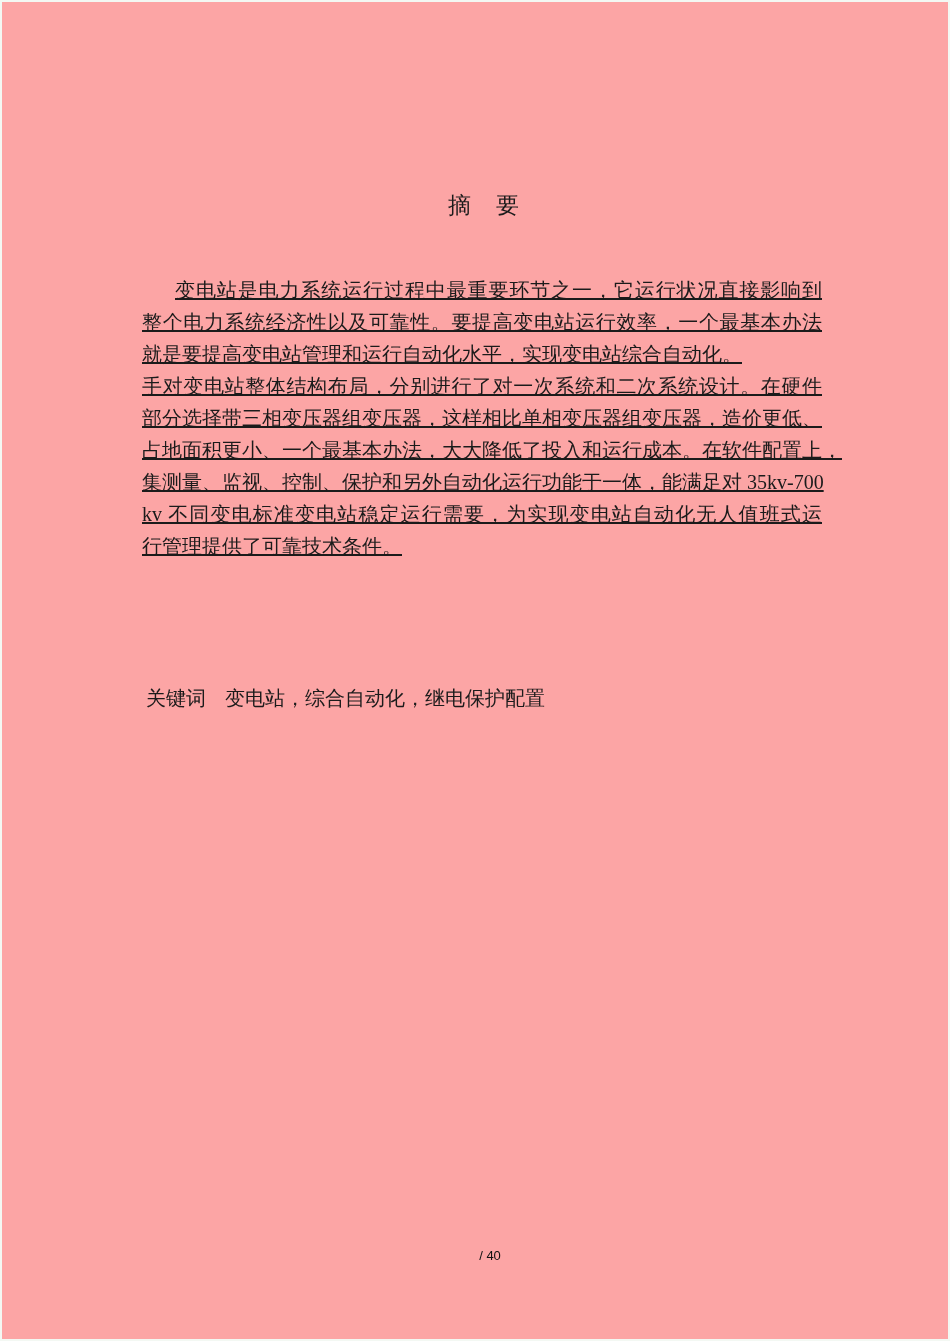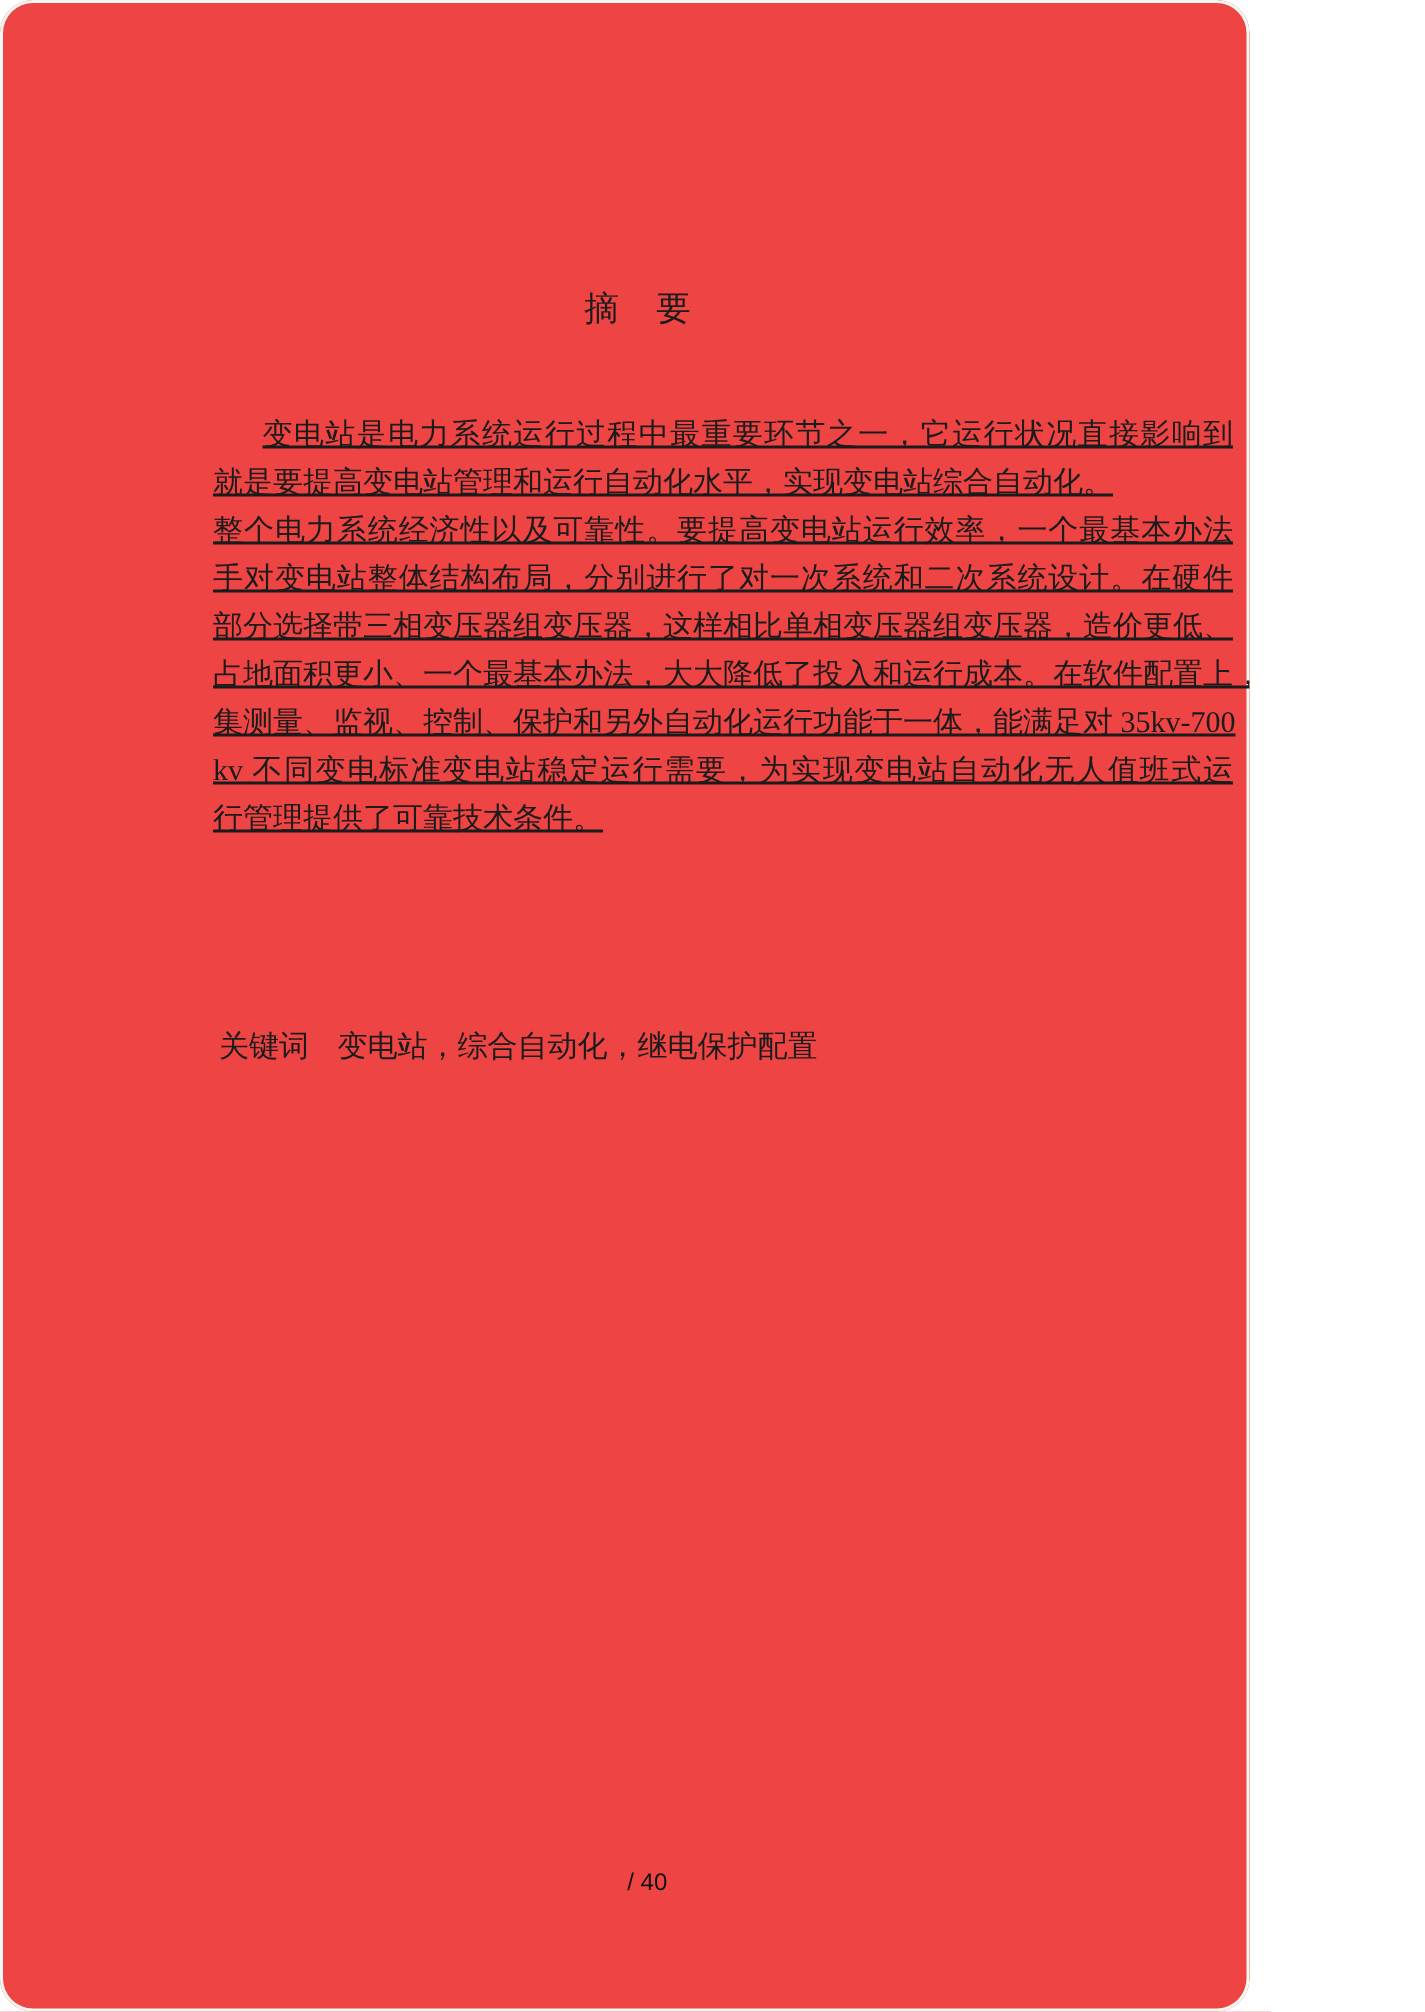--- a/index.html
+++ b/index.html
@@ -2,28 +2,27 @@
 <html><head>
 <meta charset="utf-8">
 <style>
   html, body {
     margin: 0;
     padding: 0;
     background: #ffffff;
   }
   .canvas {
     position: relative;
-    width: 833px;
+    width: 950px;
     height: 1341px;
-    background: #ef4444;
+    background: #fca5a5;
     box-shadow: inset 0 0 0 2px #f3f8f3;
     overflow: hidden;
     font-family: "Liberation Serif", "DejaVu Serif", serif;
     color: #1b1b1b;
-    border-radius: 22px;
   }
   .page-title {
     position: absolute;
     top: 191px;
     left: 0;
     width: 100%;
     margin: 0;
     text-align: center;
     font-size: 23px;
     font-weight: normal;
@@ -63,41 +62,41 @@
     white-space: nowrap;
   }
   .keywords-label { margin-right: 19px; }
   .page-footer {
     position: absolute;
     top: 1245px;
     left: 0;
     width: 100%;
     text-align: center;
     font-family: "Liberation Sans", "DejaVu Sans", sans-serif;
-    font-size: 16px;
+    font-size: 13px;
     line-height: 22px;
     color: #111111;
   }
   .page-number {
     display: inline-block;
     transform: translateX(15px);
   }
 </style>
 </head>
 <body>
 
 <div class="canvas">
 
   <h1 class="page-title">摘　要</h1>
 
   <div class="abstract-body">
     <div class="para">
       <div class="text-line first-line">变电站是电力系统运行过程中最重要环节之一，它运行状况直接影响到</div>
+      <div class="text-line">整个电力系统经济性以及可靠性。要提高变电站运行效率，一个最基本办法</div>
       <div class="text-line last-line">就是要提高变电站管理和运行自动化水平，实现变电站综合自动化。</div>
-      <div class="text-line">整个电力系统经济性以及可靠性。要提高变电站运行效率，一个最基本办法</div>
     </div>
     <div class="para">
       <div class="text-line">手对变电站整体结构布局，分别进行了对一次系统和二次系统设计。在硬件</div>
       <div class="text-line">部分选择带三相变压器组变压器，这样相比单相变压器组变压器，造价更低、</div>
       <div class="text-line">占地面积更小、一个最基本办法，大大降低了投入和运行成本。在软件配置上，</div>
       <div class="text-line">集测量、监视、控制、保护和另外自动化运行功能于一体，能满足对 35kv-700</div>
       <div class="text-line">kv 不同变电标准变电站稳定运行需要，为实现变电站自动化无人值班式运</div>
       <div class="text-line last-line">行管理提供了可靠技术条件。</div>
     </div>
   </div>

